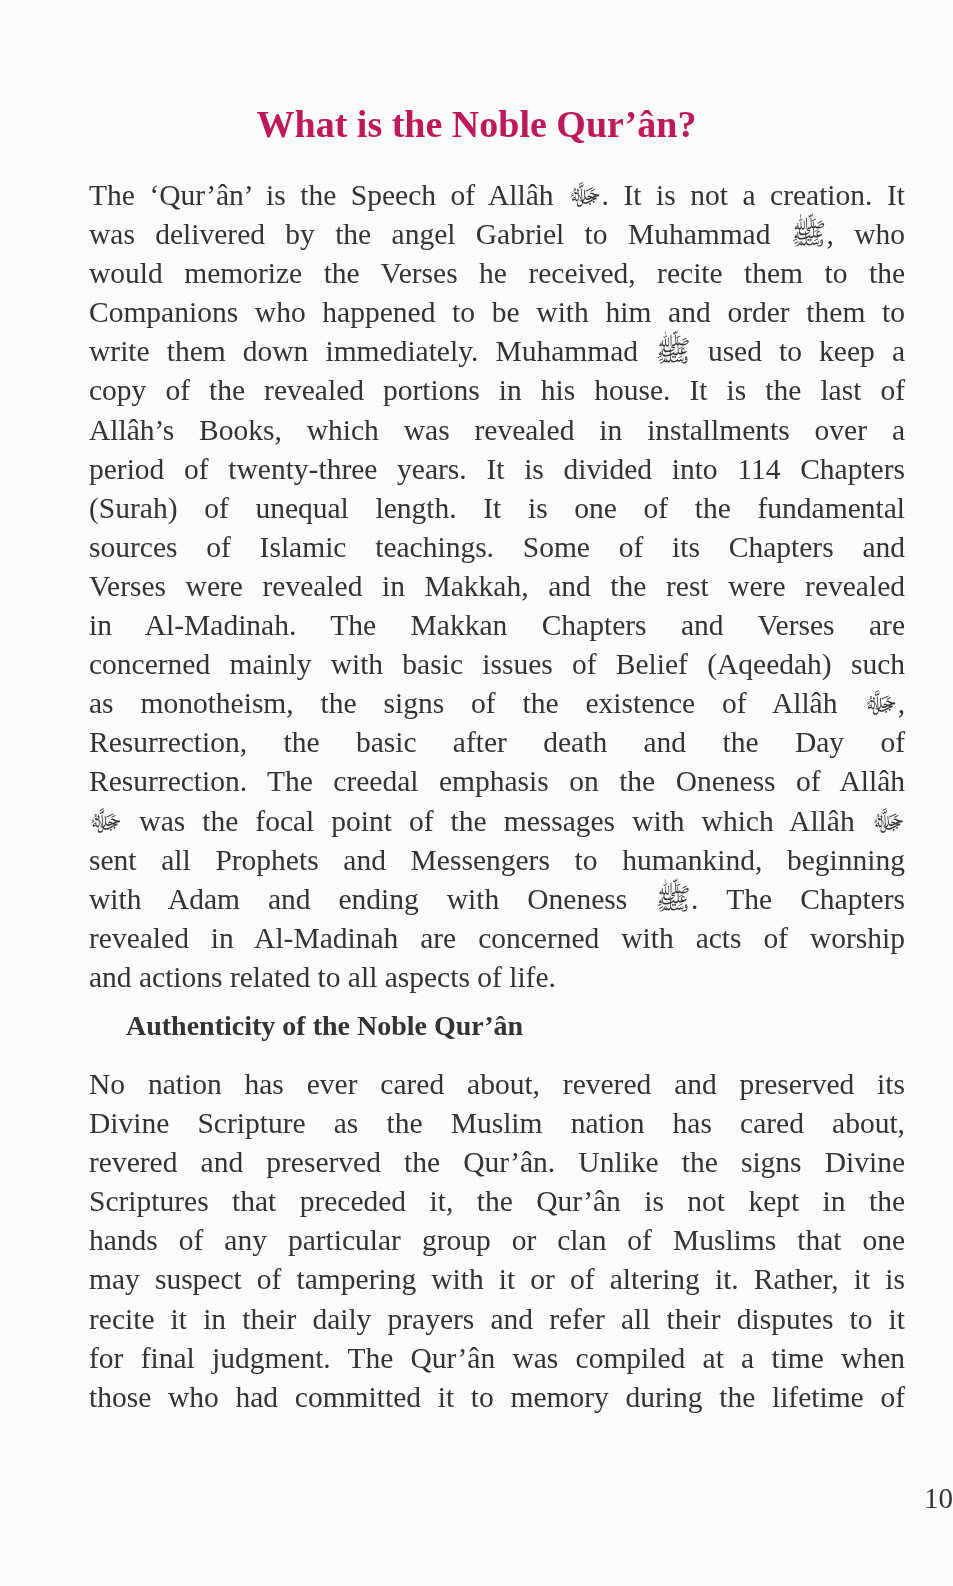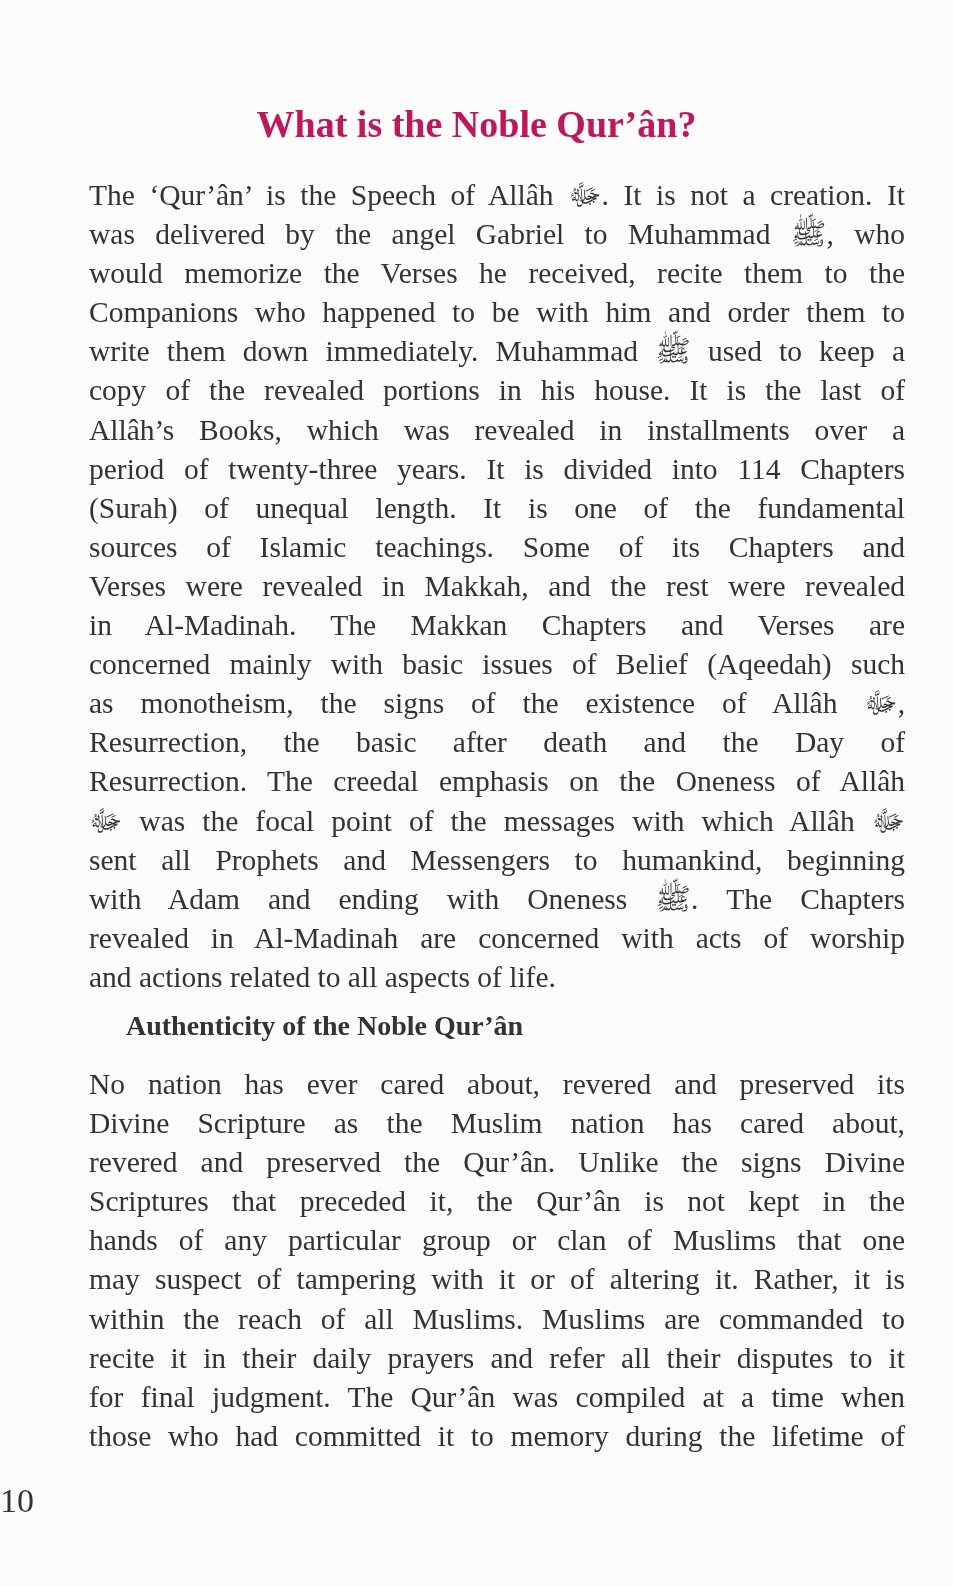--- a/index.html
+++ b/index.html
@@ -14,21 +14,21 @@
   .title {
     position: absolute; left: 0; width: 953px; top: 102px;
     text-align: center; font-weight: bold; font-size: 38px; color: #be185d;
   }
   .para { position: absolute; left: 89px; width: 816px; font-size: 29.5px; line-height: 39.1px; }
   .line { display: block; text-align: justify; text-align-last: justify; white-space: nowrap; height: 39.1px; }
   .line.last { text-align-last: left; }
   .p1 { top: 176px; }
   .subhead { position: absolute; left: 89px; top: 1010px; font-weight: bold; font-size: 28px; color: #333; margin-left: 37px; }
   .p2 { top: 1065px; }
-  .pagenum { position: absolute; left: 0; width: 953px; top: 1482px; text-align: left; font-size: 34px; }
+  .pagenum { position: absolute; left: 0; width: 953px; top: 1482px; text-align: right; font-size: 29px; }
 </style>
 </head>
 <body>
 
 <div class="title">What is the Noble Qur’ân?</div>
 
 <div class="para p1" id="p1">
     <span class="line">The ‘Qur’ân’ is the Speech of Allâh ﷻ. It is not a creation. It</span>
     <span class="line">was delivered by the angel Gabriel to Muhammad ﷺ, who</span>
     <span class="line">would memorize the Verses he received, recite them to the</span>
@@ -54,19 +54,18 @@
 
 <div class="subhead">Authenticity of the Noble Qur’ân</div>
 
 <div class="para p2" id="p2">
     <span class="line">No nation has ever cared about, revered and preserved its</span>
     <span class="line">Divine Scripture as the Muslim nation has cared about,</span>
     <span class="line">revered and preserved the Qur’ân. Unlike the signs Divine</span>
     <span class="line">Scriptures that preceded it, the Qur’ân is not kept in the</span>
     <span class="line">hands of any particular group or clan of Muslims that one</span>
     <span class="line">may suspect of tampering with it or of altering it. Rather, it is</span>
-    <span class="line">within the reach of all Muslims. Muslims are commanded to</span>
     <span class="line">recite it in their daily prayers and refer all their disputes to it</span>
     <span class="line">for final judgment. The Qur’ân was compiled at a time when</span>
     <span class="line">those who had committed it to memory during the lifetime of</span>
   </div>
 
 <div class="pagenum">10</div>
 
 </body></html>

